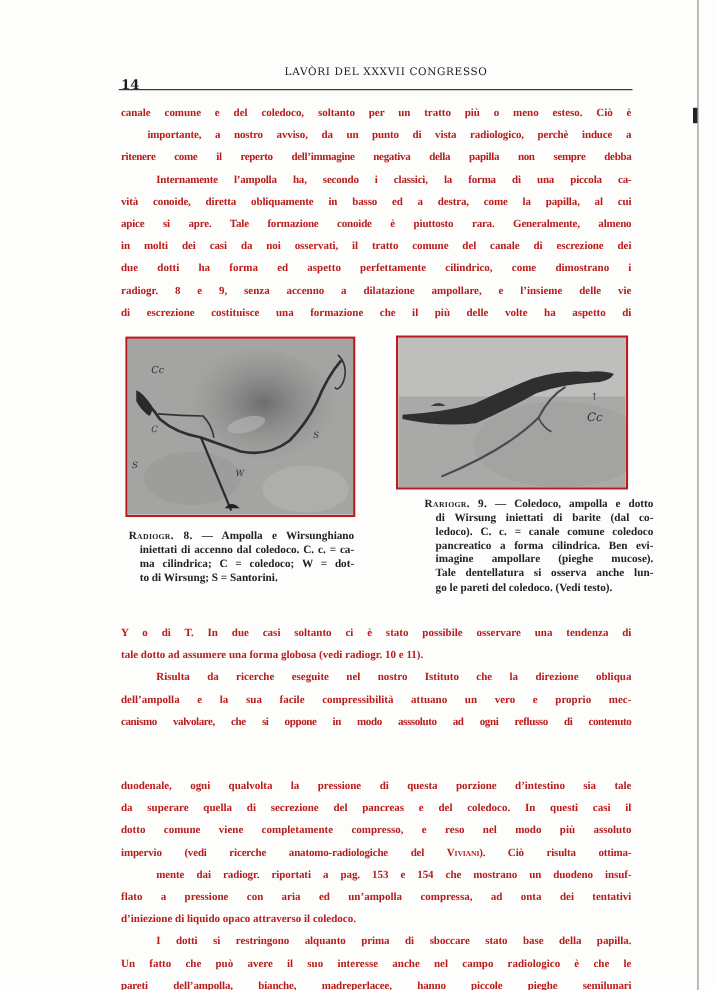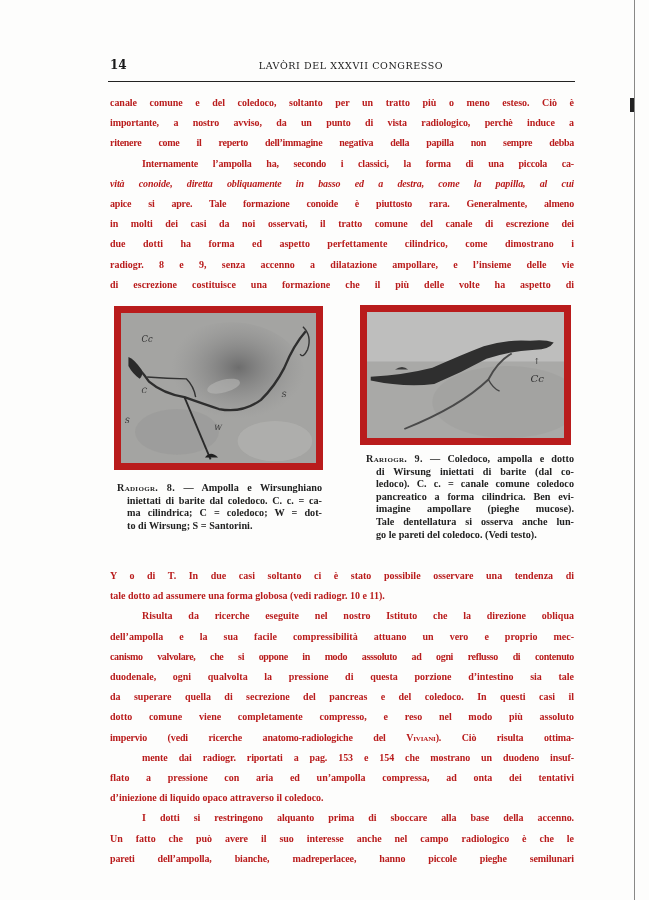--- a/index.html
+++ b/index.html
@@ -8,21 +8,21 @@
     font-family:"DejaVu Serif", "Liberation Serif", serif; color:#1a1a1a;
   }
   .edge-line {
     position:absolute; left:634px; top:0; width:1px; height:900px; background:#555;
     opacity:0.7;
   }
   .edge-mark { position:absolute; left:630px; top:98px; width:4px; height:14px; background:#222; }
   .header {
     position:absolute; left:110px; top:58px; width:465px; height:22px;
   }
-  .page-num { position:absolute; left:0; top:0; font-size:12px; font-weight:bold; }
+  .page-num { position:absolute; left:0; top:12px; font-size:12px; font-weight:bold; }
   .running-title {
     position:absolute; left:17px; right:0; top:2px; text-align:center;
     font-size:9.5px; letter-spacing:0.6px;
   }
   .header-rule {
     position:absolute; left:108px; top:81px; width:467px; height:1px; background:#222;
   }
   .text-block {
     position:absolute; left:110px; width:464px;
     font-family:"Liberation Serif", "DejaVu Serif", serif;
@@ -33,31 +33,31 @@
   .line { display:block; text-align:justify; text-align-last:justify; white-space:nowrap; overflow:visible; }
   .line.last { text-align-last:left; }
   .block1 { top:93px; }
   .block2 { top:566px; }
   .sc { font-variant:small-caps; }
 
   .figure { position:absolute; }
   .fig8 { left:114px; top:306px; width:209px; height:164px; }
   .fig9 { left:360px; top:305px; width:211px; height:140px; }
   .xray {
-    width:100%; height:100%; border:7px solid #b91c1c; box-sizing:border-box;
+    width:100%; height:100%; border:2px solid #b91c1c; box-sizing:border-box;
     position:relative; overflow:hidden;
   }
   .xray svg { display:block; width:100%; height:100%; }
 
   .caption {
     position:absolute; font-family:"Liberation Serif", "DejaVu Serif", serif;
     font-size:10.2px; line-height:12.6px; font-weight:bold; text-align:justify; color:#222;
   }
   .cap8 { left:117px; top:482px; width:205px; }
-  .cap9 { left:366px; top:453px; width:208px; }
+  .cap9 { left:386px; top:453px; width:208px; }
   .caption .cl { display:block; text-align:justify; text-align-last:justify; white-space:nowrap; }
   .caption .cl.first { text-indent:0; }
   .caption .cl.cont { padding-left:10px; }
   .caption .cl.last { text-align-last:left; }
   .cap-label { font-variant:small-caps; letter-spacing:0.3px; }
 </style>
 </head>
 <body>
 
 <div class="edge-line"></div>
@@ -65,26 +65,26 @@
 
 <div class="header">
   <span class="page-num">14</span>
   <span class="running-title">LAVÒRI DEL XXXVII CONGRESSO</span>
 </div>
 <div class="header-rule"></div>
 
 <div class="text-block block1">
   <p>
     <span class="line" style="letter-spacing: -0.038961px;">canale comune e del coledoco, soltanto per un tratto più o meno esteso. Ciò è</span>
-    <span class="line" style="letter-spacing: -0.115385px;">importante, a nostro avviso, da un punto di vista radiologico, perchè induce a</span>
+    <span class="line" style="letter-spacing: -0.115385px; margin-left: 24px;">importante, a nostro avviso, da un punto di vista radiologico, perchè induce a</span>
     <span class="line" style="letter-spacing: -0.294872px;">ritenere come il reperto dell’immagine negativa della papilla non sempre debba</span>
   </p>
   <p>
     <span class="line" style="padding-left: 32px; letter-spacing: -0.189189px;">Internamente l’ampolla ha, secondo i classici, la forma di una piccola ca-</span>
-    <span class="line" style="letter-spacing: -0.125px; font-style: italic;">vità conoide, diretta obliquamente in basso ed a destra, come la papilla, al cui</span>
+    <span class="line" style="letter-spacing: -0.125px;">vità conoide, diretta obliquamente in basso ed a destra, come la papilla, al cui</span>
     <span class="line" style="letter-spacing: -0.181818px;">apice si apre. Tale formazione conoide è piuttosto rara. Generalmente, almeno</span>
     <span class="line" style="letter-spacing: -0.0740741px;">in molti dei casi da noi osservati, il tratto comune del canale di escrezione dei</span>
     <span class="line">due dotti ha forma ed aspetto perfettamente cilindrico, come dimostrano i</span>
     <span class="line">radiogr. 8 e 9, senza accenno a dilatazione ampollare, e l’insieme delle vie</span>
     <span class="line">di escrezione costituisce una formazione che il più delle volte ha aspetto di</span>
   </p>
 </div>
 
 <div class="figure fig8">
   <div class="xray">
@@ -126,21 +126,21 @@
       <path d="M155 46 Q140 55 130 75 Q100 105 40 130" stroke="#4a4a4a" stroke-width="2" fill="none"></path>
       <path d="M130 75 Q135 85 142 88" stroke="#444" stroke-width="1.5" fill="none"></path>
       <text x="178" y="58" font-size="9" fill="#333">↑</text>
       <text x="175" y="78" font-size="11" font-style="italic" fill="#333">Cc</text>
     </svg>
   </div>
 </div>
 
 <div class="caption cap8">
   <span class="cl first"><span class="cap-label">Radiogr. 8.</span> <span>— Ampolla e Wirsunghiano</span></span>
-  <span class="cl cont">iniettati di barite dal coledoco. C. c. = ca-</span>
+  <span class="cl cont">iniettati di accenno dal coledoco. C. c. = ca-</span>
   <span class="cl cont">ma cilindrica; C = coledoco; W = dot-</span>
   <span class="cl cont last">to di Wirsung; S = Santorini.</span>
 </div>
 
 <div class="caption cap9">
   <span class="cl first"><span class="cap-label">Rariogr. 9.</span> <span>— Coledoco, ampolla e dotto</span></span>
   <span class="cl cont">di Wirsung iniettati di barite (dal co-</span>
   <span class="cl cont">ledoco). C. c. = canale comune coledoco</span>
   <span class="cl cont">pancreatico a forma cilindrica. Ben evi-</span>
   <span class="cl cont">imagine ampollare (pieghe mucose).</span>
@@ -150,28 +150,28 @@
 
 <div class="text-block block2">
   <p>
     <span class="line">Y o di T. In due casi soltanto ci è stato possibile osservare una tendenza di</span>
     <span class="line last">tale dotto ad assumere una forma globosa (vedi radiogr. 10 e 11).</span>
   </p>
   <p>
     <span class="line" style="padding-left:32px">Risulta da ricerche eseguite nel nostro Istituto che la direzione obliqua</span>
     <span class="line">dell’ampolla e la sua facile compressibilità attuano un vero e proprio mec-</span>
     <span class="line" style="letter-spacing: -0.35px;">canismo valvolare, che si oppone in modo asssoluto ad ogni reflusso di contenuto</span>
-    <span class="line" style="letter-spacing: -0.025641px;">duodenale, ogni qualvolta la pressione di questa porzione d’intestino sia tale</span>
+    <span class="line" style="letter-spacing: -0.025641px; margin-top: 38px;">duodenale, ogni qualvolta la pressione di questa porzione d’intestino sia tale</span>
     <span class="line">da superare quella di secrezione del pancreas e del coledoco. In questi casi il</span>
     <span class="line">dotto comune viene completamente compresso, e reso nel modo più assoluto</span>
   </p>
   <p>
     <span class="line" style="letter-spacing: -0.153846px;"><span>impervio (vedi ricerche anatomo-radiologiche del </span><span class="sc">Viviani</span><span>). Ciò risulta ottima-</span></span>
     <span class="line" style="letter-spacing: -0.0921053px; margin-left: 32px;">mente dai radiogr. riportati a pag. 153 e 154 che mostrano un duodeno insuf-</span>
     <span class="line">flato a pressione con aria ed un’ampolla compressa, ad onta dei tentativi</span>
     <span class="line last">d’iniezione di liquido opaco attraverso il coledoco.</span>
   </p>
   <p>
-    <span class="line" style="padding-left: 32px; letter-spacing: -0.0675676px;">I dotti si restringono alquanto prima di sboccare alla base della accenno.</span>
+    <span class="line" style="padding-left: 32px; letter-spacing: -0.0675676px;">I dotti si restringono alquanto prima di sboccare stato base della papilla.</span>
     <span class="line">Un fatto che può avere il suo interesse anche nel campo radiologico è che le</span>
     <span class="line" style="letter-spacing: -0.131579px;">pareti dell’ampolla, bianche, madreperlacee, hanno piccole pieghe semilunari</span>
   </p>
 </div>
 
 </body></html>

